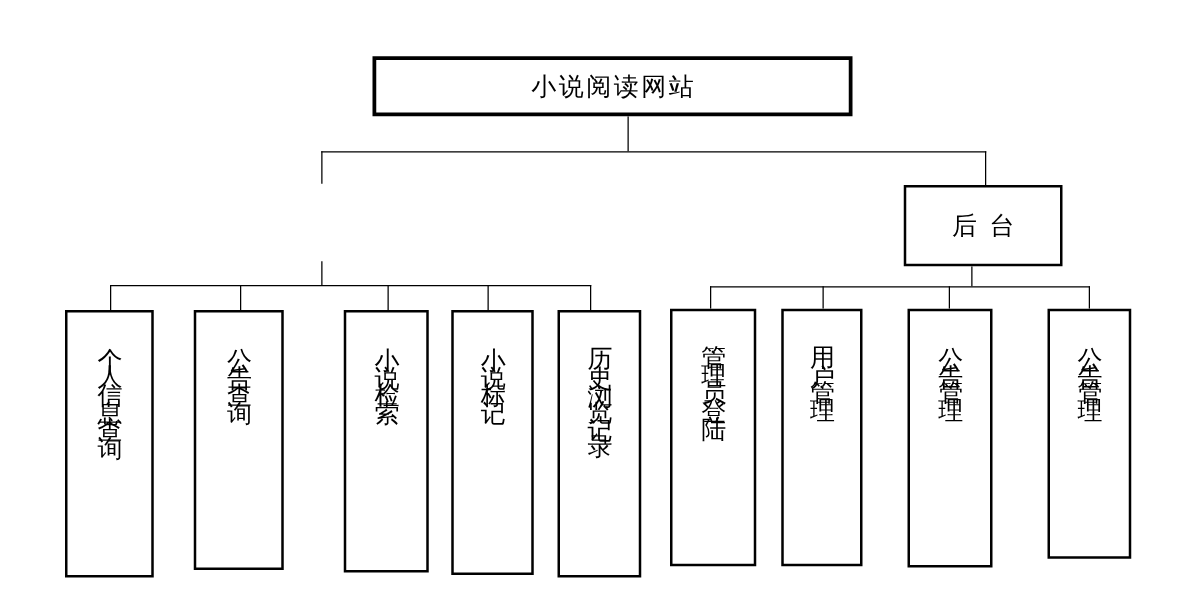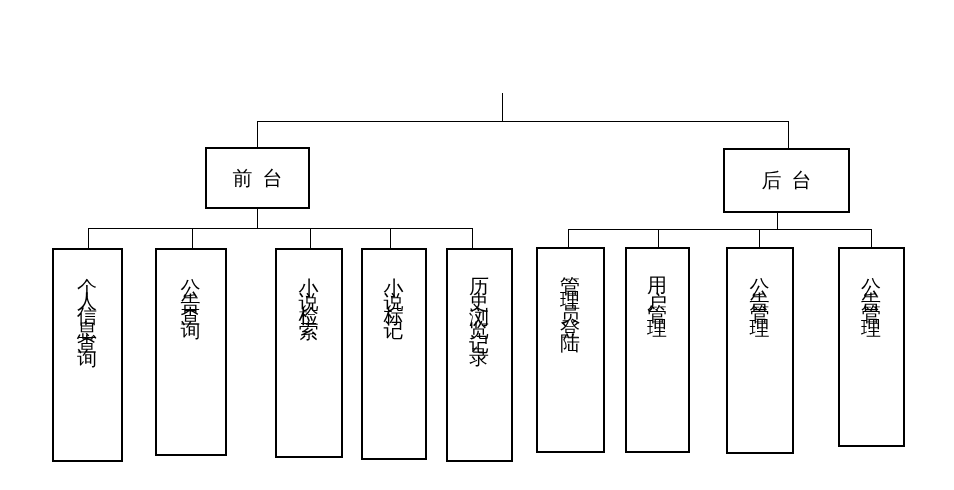--- a/index.html
+++ b/index.html
@@ -57,24 +57,24 @@
   <div class="line v" style="left:390px; top:228px; height:20px;"></div>
   <div class="line v" style="left:472px; top:228px; height:20px;"></div>
 
   <div class="line v" style="left:777px; top:213px; height:16px;"></div>
   <div class="line h" style="left:568px; top:229px; width:304px;"></div>
   <div class="line v" style="left:568px; top:229px; height:18px;"></div>
   <div class="line v" style="left:658px; top:229px; height:18px;"></div>
   <div class="line v" style="left:759px; top:229px; height:18px;"></div>
   <div class="line v" style="left:871px; top:229px; height:18px;"></div>
 
+  <div class="node root" style="left:298px; top:45px; width:384px; height:48px;">
+    <span class="hlabel">小说阅读网站</span>
+  </div>
 
-  <div class="node mid" style="left:205px; top:147px; width:105px; height:62px;">
-    <span class="hlabel">前台</span>
-  </div>
   <div class="node mid" style="left:723px; top:148px; width:127px; height:65px;">
     <span class="hlabel">后台</span>
   </div>
 
   <div class="node leaf" style="left:52px;  top:248px; width:71px; height:214px;">
     <span class="vtext">个人信息查询</span>
   </div>
   <div class="node leaf" style="left:155px; top:248px; width:72px; height:208px;">
     <span class="vtext">公告查询</span>
   </div>

